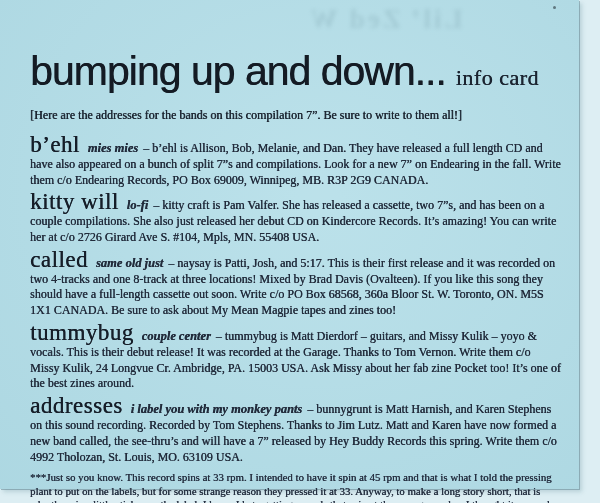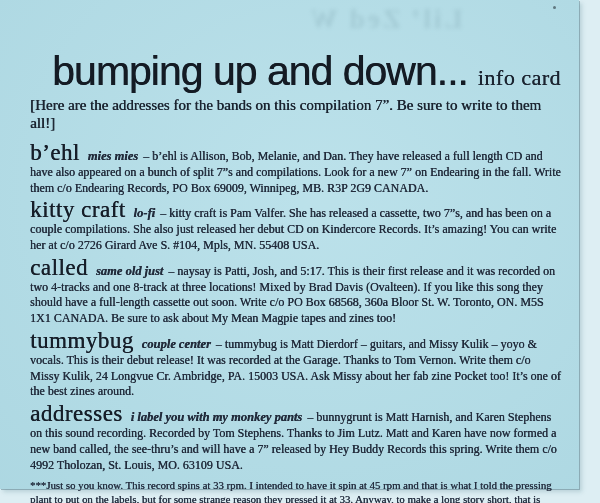--- a/index.html
+++ b/index.html
@@ -60,41 +60,40 @@
     top: 0;
     left: 0;
     width: 579px;
     padding: 50px 18px 0 30px;
     box-sizing: border-box;
     color: #222c3c;
     text-shadow: 0.3px 0 0 currentColor; 
   }
   .title-line {
     white-space: nowrap;
-    text-align: right;
   }
   .main-title {
     font-family: "Liberation Sans", sans-serif;
     font-size: 41px;
     line-height: 42px;
     letter-spacing: -1px;
     color: #141b24;
     text-shadow: 0.5px 0 0 currentColor;
   }
   .title-suffix {
     font-family: "Liberation Serif", serif;
     font-size: 22px;
     color: #1b2430;
     margin-left: 6px;
     letter-spacing: 0.5px;
   }
   .subtitle {
-    font-size: 15px;
+    font-size: 12px;
     line-height: 18px;
-    margin-top: 4px;
+    margin-top: 14px;
     color: #1b2430;
     text-shadow: 0.4px 0 0 currentColor;
   }
   .sections {
     margin-top: 13px;
   }
   p.band-section {
     margin: 0 0 6px 0;
     font-size: 12px;
     line-height: 15.8px;
@@ -142,21 +141,21 @@
 
   <div class="sections">
 
     <p class="band-section">
       <span class="band-name">b’ehl</span>
       <span class="song-title">mies mies</span>
       <span class="band-desc">– b’ehl is Allison, Bob, Melanie, and Dan. They have released a full length CD and have also appeared on a bunch of split 7”s and compilations. Look for a new 7” on Endearing in the fall. Write them c/o Endearing Records, PO Box 69009, Winnipeg, MB. R3P 2G9 CANADA.</span>
     </p>
 
     <p class="band-section">
-      <span class="band-name">kitty craft</span>
+      <span class="band-name">kitty will</span>
       <span class="song-title">lo-fi</span>
       <span class="band-desc">– kitty craft is Pam Valfer. She has released a cassette, two 7”s, and has been on a couple compilations. She also just released her debut CD on Kindercore Records. It’s amazing! You can write her at c/o 2726 Girard Ave S. #104, Mpls, MN. 55408 USA.</span>
     </p>
 
     <p class="band-section">
       <span class="band-name">called</span>
       <span class="song-title">same old just</span>
       <span class="band-desc">– naysay is Patti, Josh, and 5:17. This is their first release and it was recorded on two 4-tracks and one 8-track at three locations! Mixed by Brad Davis (Ovalteen). If you like this song they should have a full-length cassette out soon. Write c/o PO Box 68568, 360a Bloor St. W. Toronto, ON. M5S 1X1 CANADA. Be sure to ask about My Mean Magpie tapes and zines too!</span>
     </p>
 

